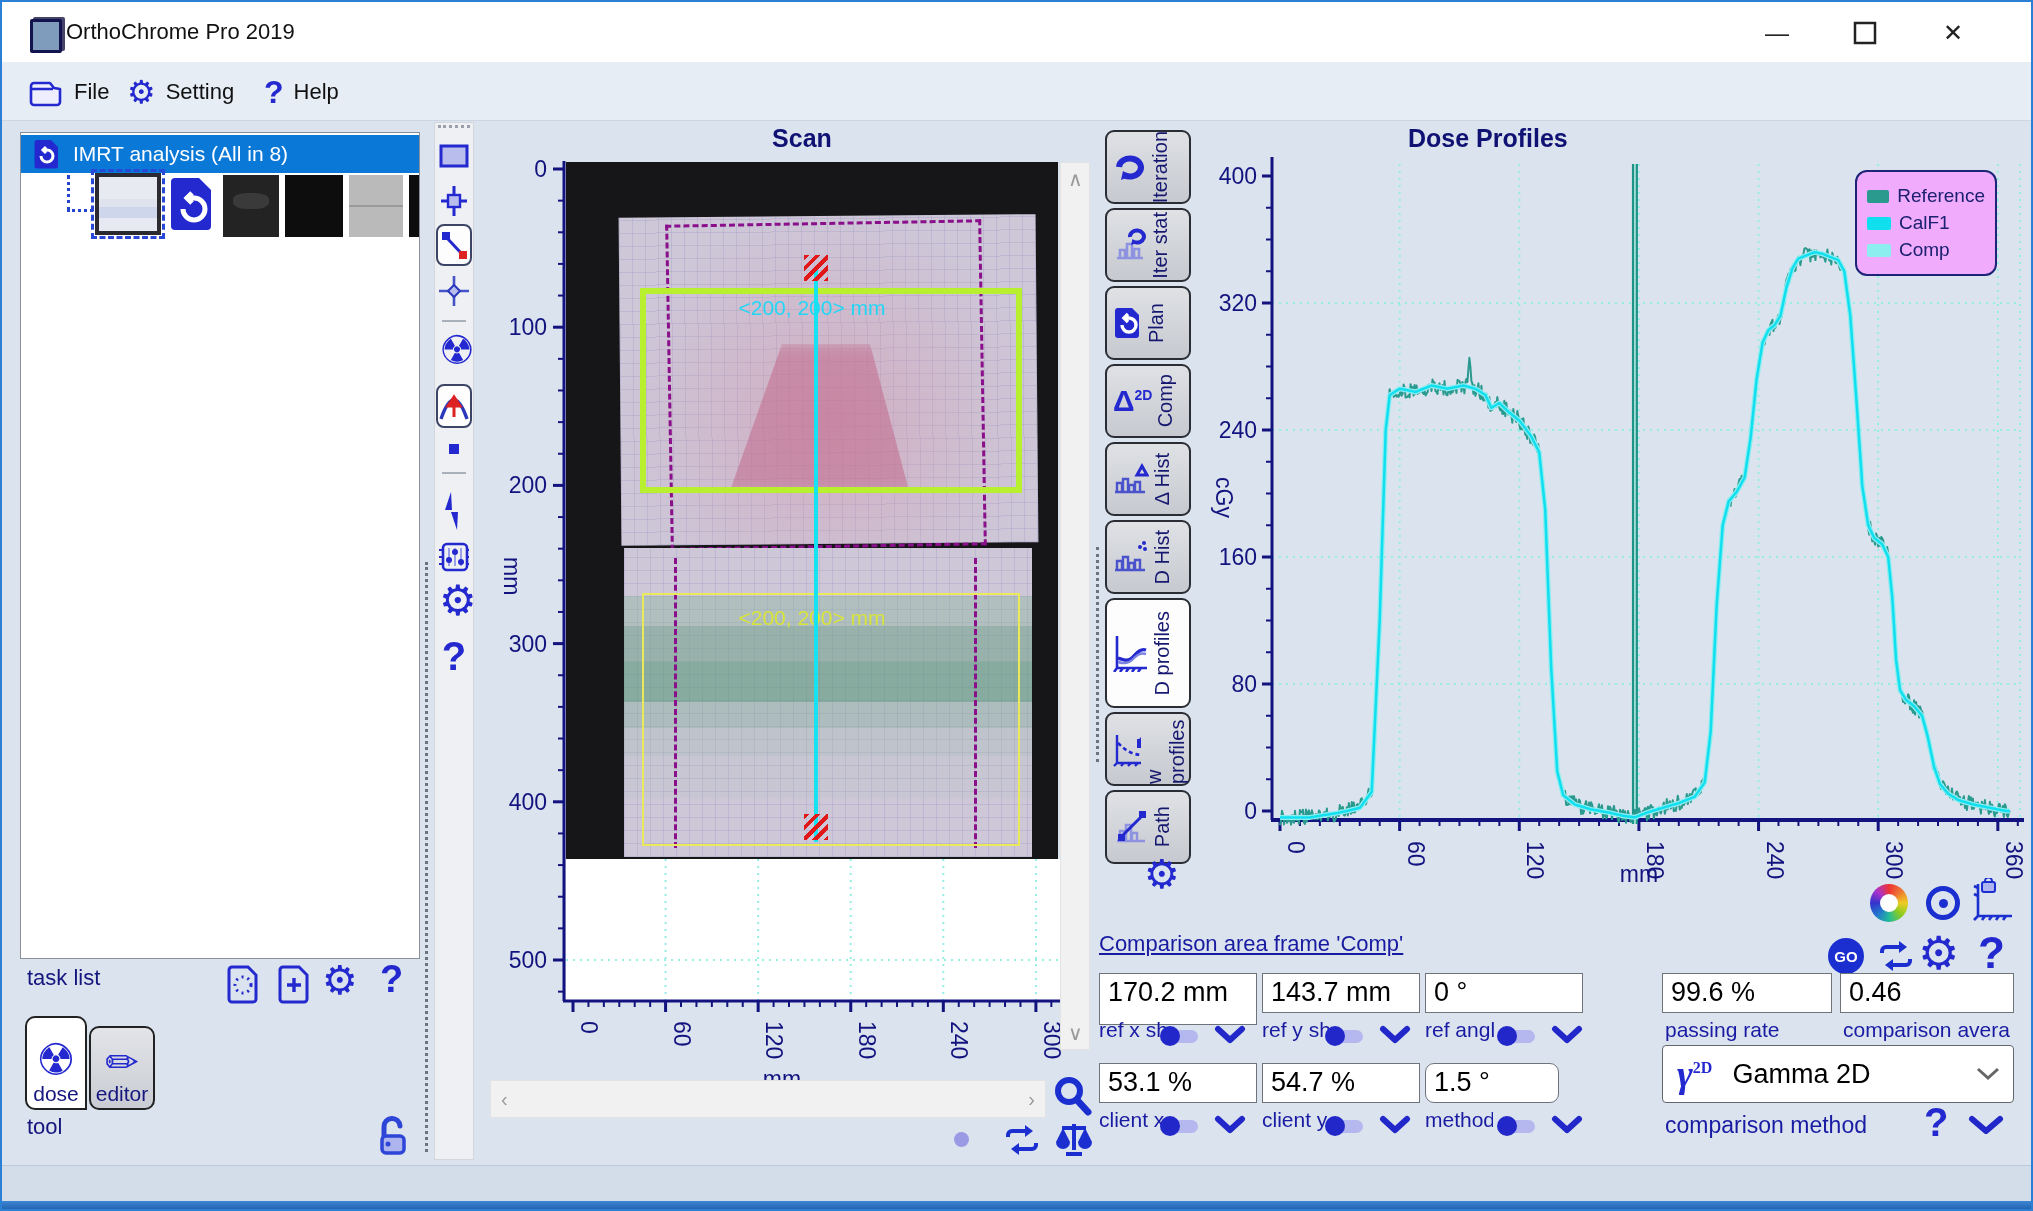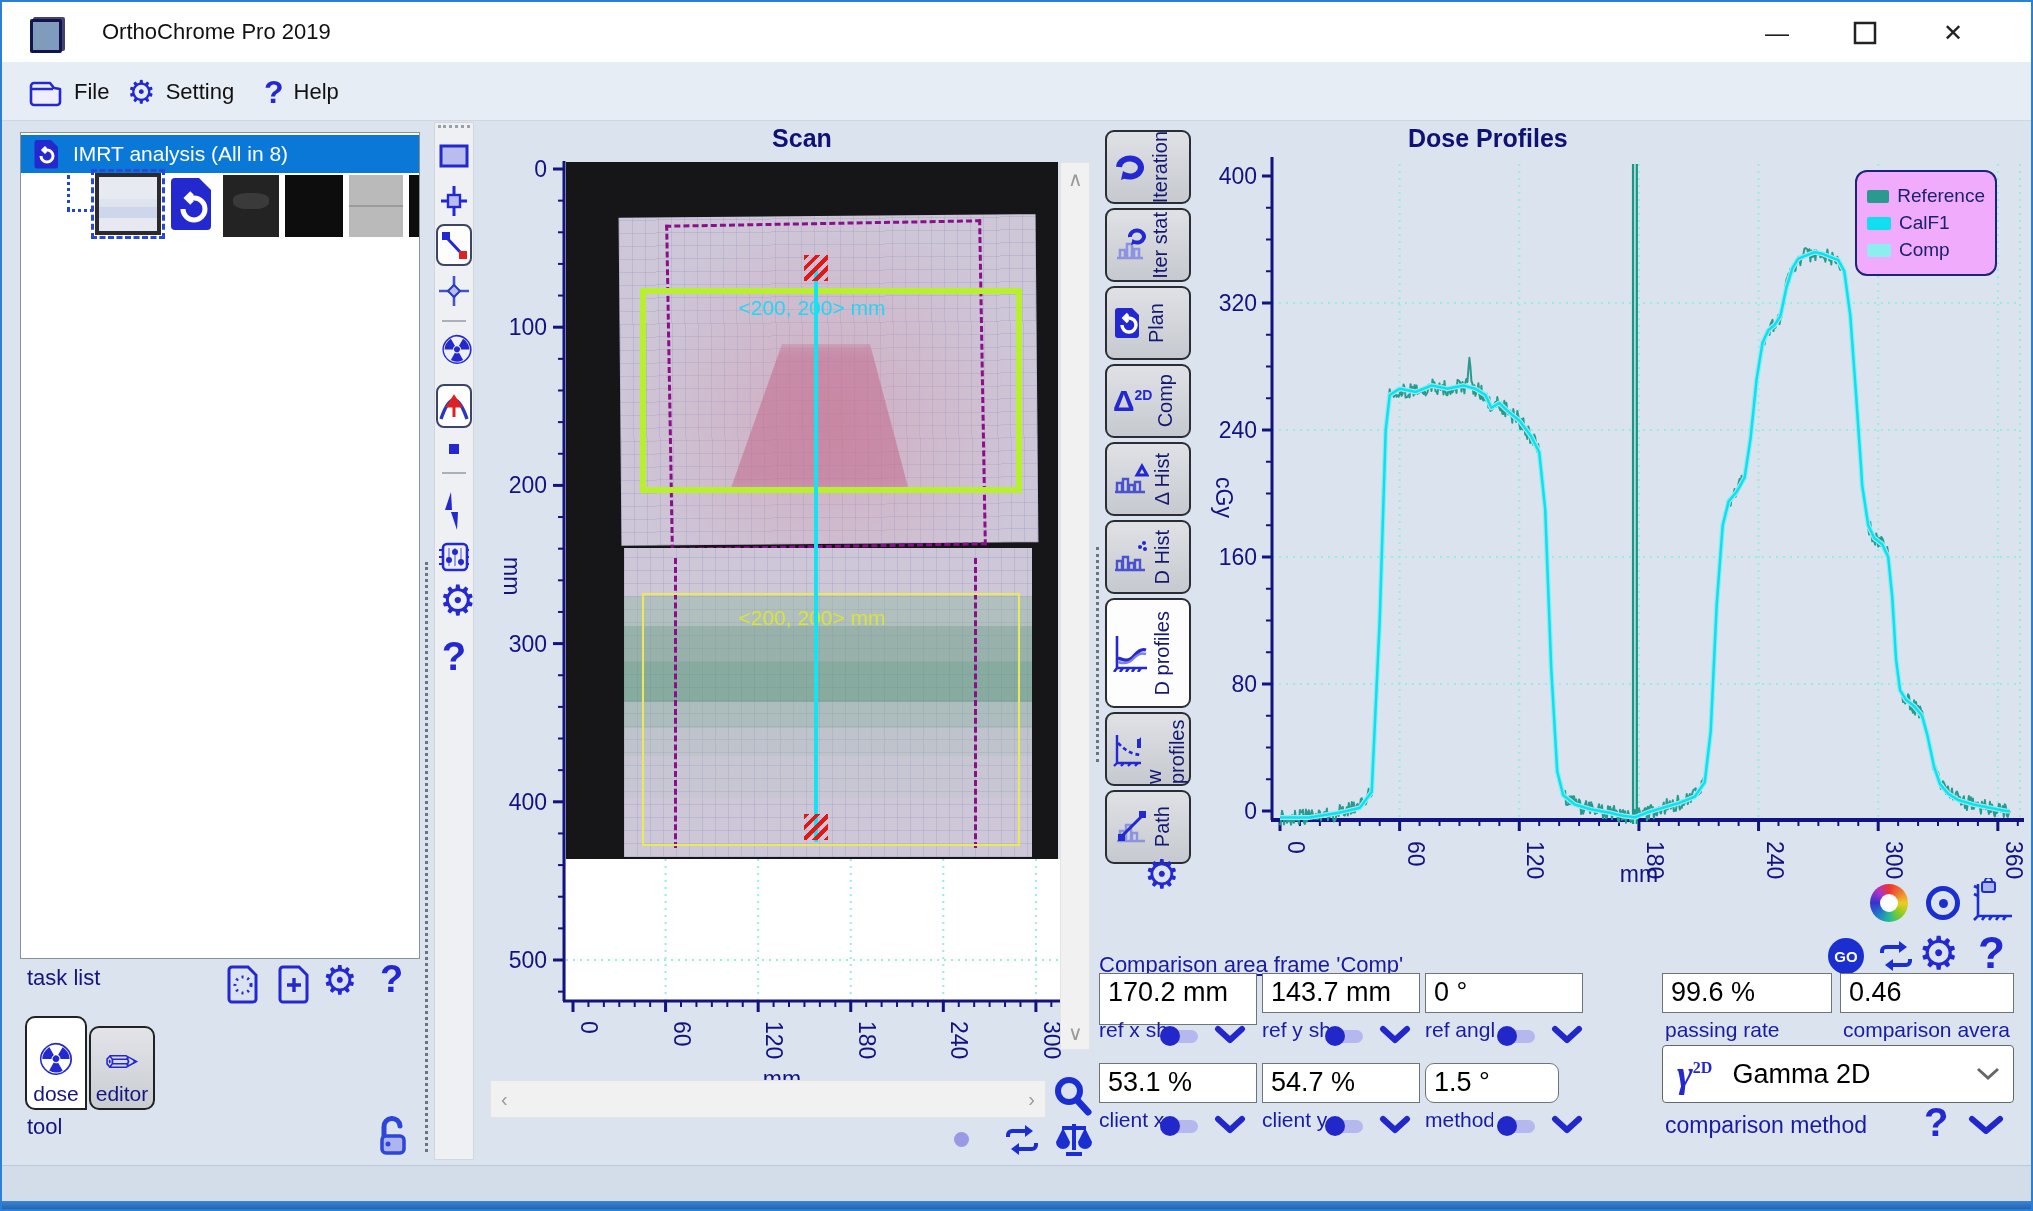--- a/index.html
+++ b/index.html
@@ -1,21 +1,21 @@
 <!DOCTYPE html>
 <html><head>
 <meta charset="utf-8">
 <style>
   html,body{margin:0;padding:0;background:#9aa7b8;font-family:"Liberation Sans","DejaVu Sans",sans-serif;}
   #app{position:relative;width:2033px;height:1211px;background:#dae3ee;border:2px solid #2b7fd4;box-sizing:border-box;overflow:hidden;}
   .abs{position:absolute;}
   
   .titlebar{left:0;top:0;width:100%;height:60px;background:#ffffff;}
   .app-icon{left:28px;top:17px;width:26px;height:28px;background:#7f9cbc;border:3px solid #13144e;border-radius:2px;box-shadow:3px -2px 0 0 #44446a;}
-  .title-text{left:64px;top:17px;font-size:22px;color:#111;margin-left:36px;}
+  .title-text{left:64px;top:17px;font-size:22px;color:#111;}
   .winbtn{top:14px;width:46px;height:34px;color:#222;font-size:24px;text-align:center;line-height:34px;cursor:default;}
   .menubar{left:0;top:60px;width:100%;height:58px;background:#e7edf4;border-bottom:1px solid #cdd6e2;}
   .menu-item{top:72px;height:36px;display:flex;align-items:center;gap:10px;color:#111;font-size:22px;}
   .blue{color:#2328cf;}
   
   .left-panel{left:18px;top:130px;width:400px;height:827px;background:#fff;border:1px solid #8a8f98;box-sizing:border-box;}
   .root-row{left:0;top:2px;width:398px;height:38px;background:#0a78d7;display:flex;align-items:center;gap:12px;padding-left:12px;box-sizing:border-box;}
   .root-row span{color:#fff;font-size:21px;}
   .dotline-v{left:46px;top:42px;width:0;height:36px;border-left:3px dotted #2544cc;}
   .dotline-h{left:46px;top:76px;width:26px;height:0;border-top:3px dotted #2544cc;}
@@ -540,21 +540,21 @@
   <div class="abs go-btn" style="left:1826px;top:936px;">GO</div>
   <svg class="abs" style="left:1872px;top:938px;" width="44" height="32">
       <path d="M8 13 V11 a4 4 0 0 1 4-4 h17" fill="none" stroke="#1b2fd0" stroke-width="4"></path>
       <path d="M25 1 l8 6 -8 6 z" fill="#1b2fd0"></path>
       <path d="M36 19 v2 a4 4 0 0 1-4 4 H15" fill="none" stroke="#1b2fd0" stroke-width="4"></path>
       <path d="M19 19 l-8 6 8 6 z" fill="#1b2fd0"></path>
     </svg>
   <div class="abs icglyph blue" style="left:1916px;top:928px;font-size:46px;">⚙</div>
   <div class="abs blue" style="left:1976px;top:926px;font-size:44px;font-weight:bold;">?</div>
 
-  <div class="abs" style="left:1097px;top:950px;font-size:22px;color:#181aa0;text-decoration:underline;">Comparison area frame 'Comp'</div>
+  <div class="abs" style="left:1097px;top:929px;font-size:22px;color:#181aa0;text-decoration:underline;">Comparison area frame 'Comp'</div>
 
   <div class="abs field" style="left:1097px;top:971px;width:158px;height:52px;">170.2 mm</div>
   <div class="abs field" style="left:1260px;top:971px;width:158px;height:40px;">143.7 mm</div>
   <div class="abs field" style="left:1423px;top:971px;width:158px;height:40px;">0 °</div>
   <div class="abs flabel" style="left:1097px;top:1016px;">ref x sh</div>
   <div class="abs toggle" style="left:1160px;top:1028px;"></div>
   <svg class="abs" style="left:1212px;top:1022px;" width="32" height="22">
       <polyline class="chev" points="4,5 16,16 28,5"></polyline>
     </svg>
   <div class="abs flabel" style="left:1260px;top:1016px;">ref y sh</div>

